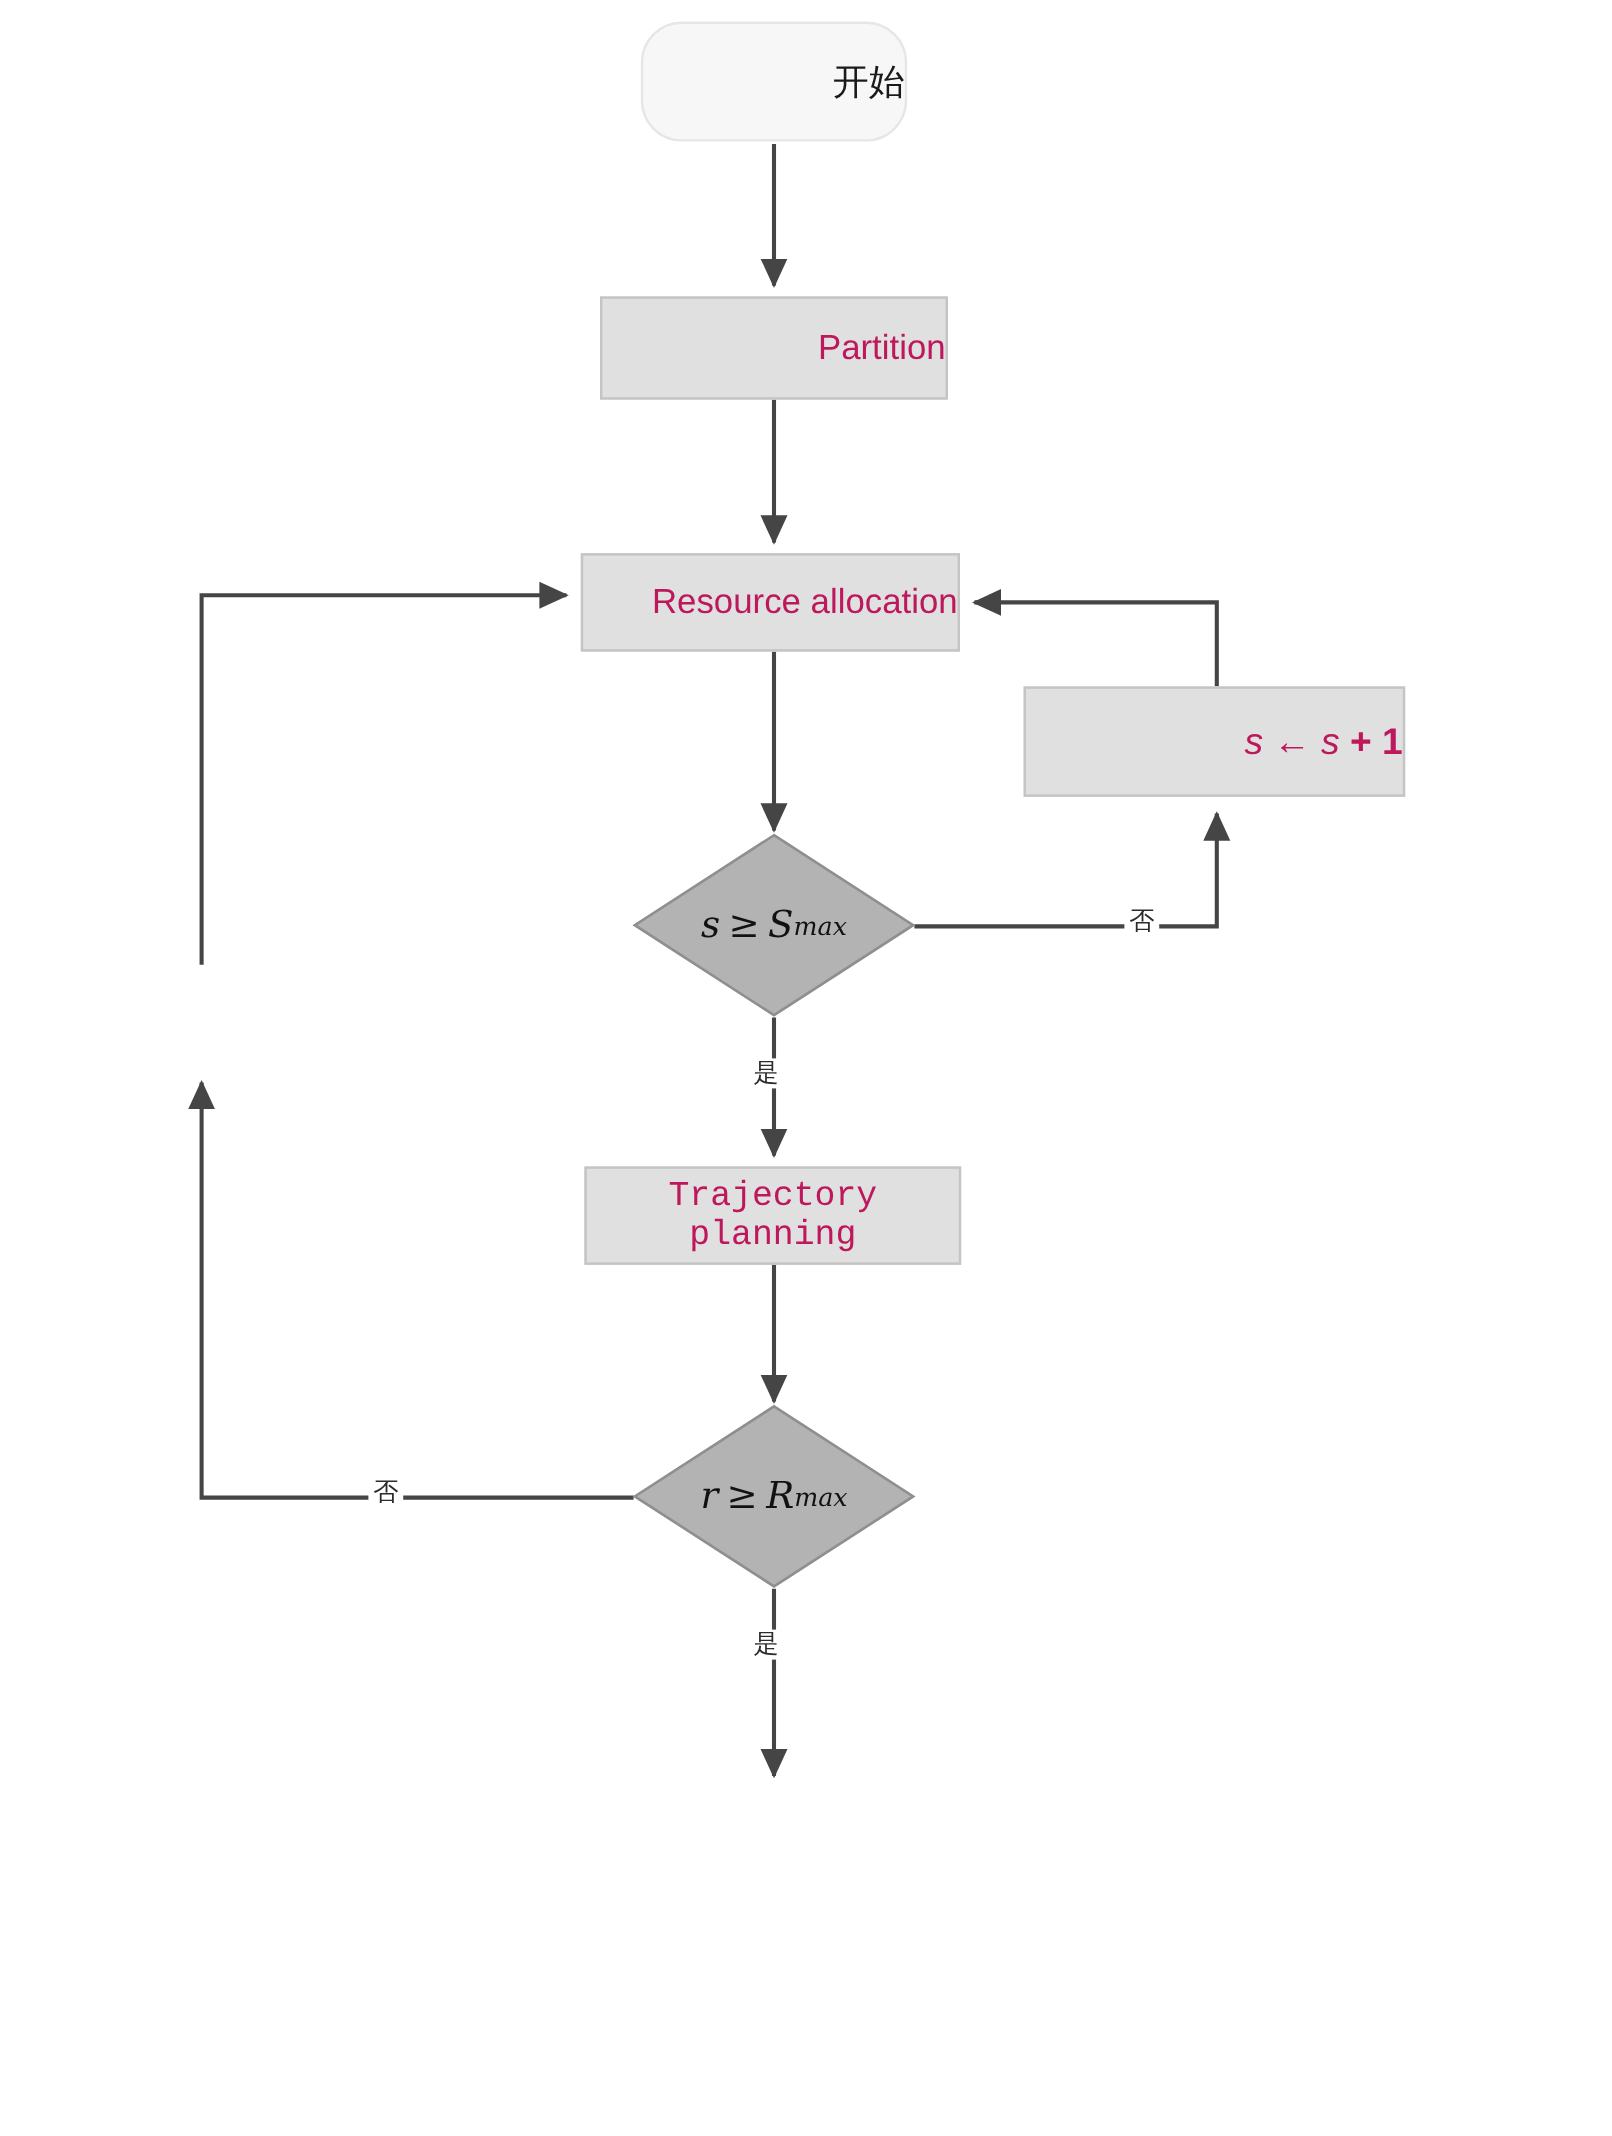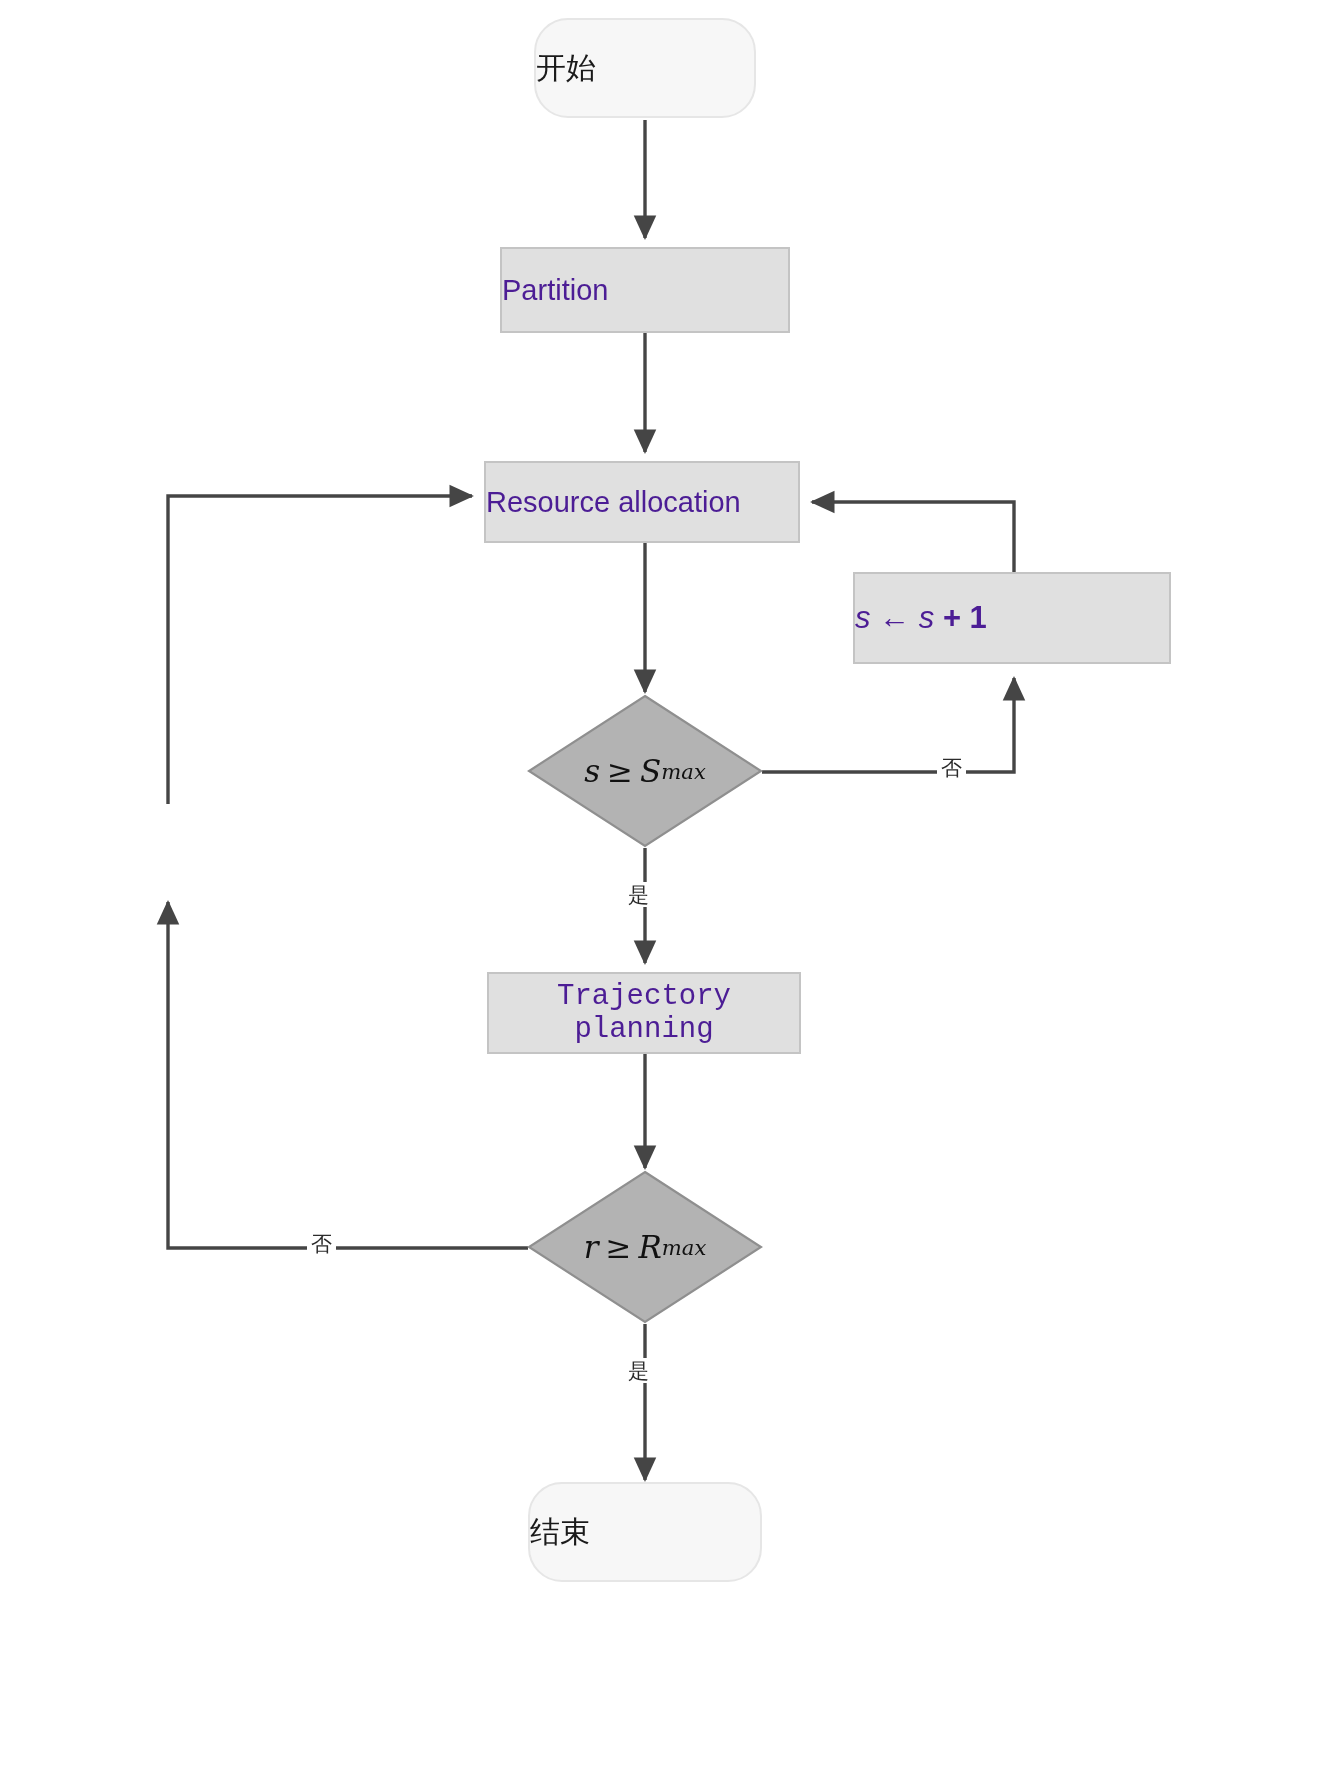--- a/index.html
+++ b/index.html
@@ -20,36 +20,36 @@
     left: 0;
     top: 0;
     width: 1343px;
     height: 1780px;
   }
   .node {
     position: absolute;
     box-sizing: border-box;
     display: flex;
     align-items: center;
-    justify-content: flex-start;
+    justify-content: flex-end;
     text-align: center;
   }
   .terminal {
     background: #f7f7f7;
     border: 2px solid #e6e6e6;
     border-radius: 34px;
     font-size: 30px;
     color: #1a1a1a;
     font-weight: 500;
   }
   .process {
     background: #e0e0e0;
     border: 2px solid #c4c4c4;
     font-size: 29px;
-    color: #4c1d95;
+    color: #be185d;
   }
   .process.math {
     font-family: Liberation Sans, sans-serif;
     font-size: 31px;
   }
   .math-italic {
     font-style: italic;
   }
   .math-bold {
     font-weight: bold;
@@ -170,23 +170,20 @@
     </svg>
     <div class="decision-label">
       <span class="math-italic">r</span>
       <span style="margin:0 7px;">≥</span>
       <span class="math-italic">R</span>
       <span class="sub">max</span>
     </div>
   </div>
 
 
-  <div class="node terminal" style="left:528px; top:1482px; width:234px; height:100px;">
-    <span>结束</span>
-  </div>
 
   <div class="edge-label" style="left:937px; top:755px;">
     <span>否</span>
   </div>
 
   <div class="edge-label" style="left:624px; top:882px;">
     <span>是</span>
   </div>
 
   <div class="edge-label" style="left:307px; top:1231px;">

